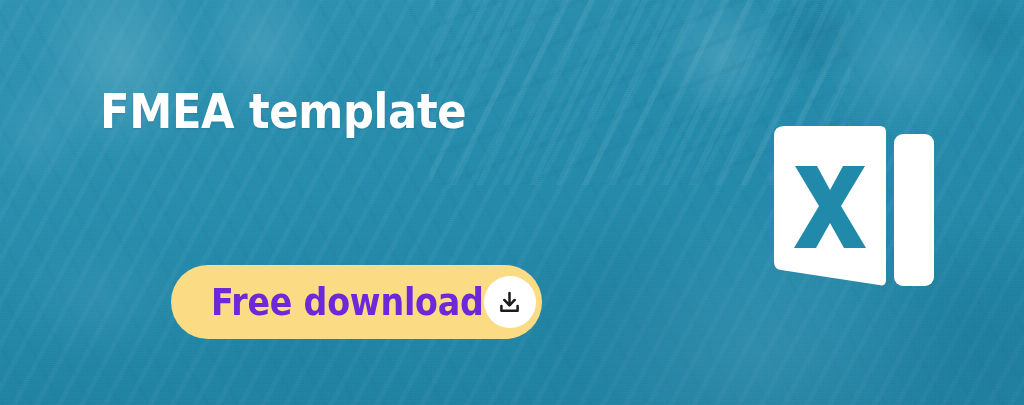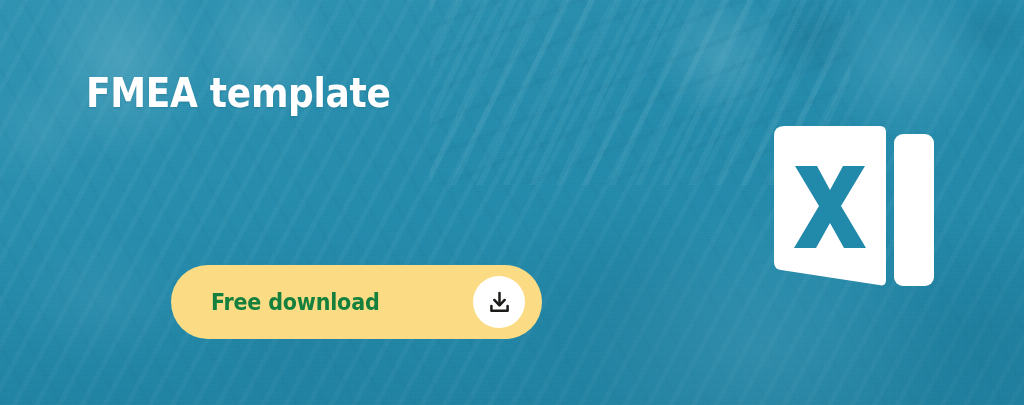--- a/index.html
+++ b/index.html
@@ -92,24 +92,24 @@
     left: 86px;
     top: 0;
     width: 680px;
     height: 100%;
   }
 
   .headline {
     position: absolute;
     top: 72px;
     left: 0;
-    margin: 0;
+    margin: 14px;
     color: #ffffff;
     font-family: "DejaVu Sans Condensed", "Liberation Sans Narrow", "Liberation Sans", sans-serif;
-    font-size: 40px;
+    font-size: 48px;
     font-weight: 700;
     letter-spacing: -0.3px;
     line-height: 1.05;
     white-space: nowrap;
     text-shadow: 0 1px 2px rgba(0,50,70,0.18);
   }
 
   .subhead {
     position: absolute;
     top: 150px;
@@ -137,22 +137,22 @@
     border-radius: 37px;
     background: #fbdc85;
     display: flex;
     align-items: center;
     justify-content: space-between;
     padding: 0 17px 0 40px;
     cursor: pointer;
     font-family: "DejaVu Sans Condensed", "Liberation Sans Narrow", "Liberation Sans", sans-serif;
   }
   .cta-label {
-    color: #15803d;
-    font-size: 23px;
+    color: #6d28d9;
+    font-size: 37px;
     font-weight: 700;
     letter-spacing: -0.2px;
     white-space: nowrap;
   }
   .cta-icon-circle {
     width: 52px;
     height: 52px;
     border-radius: 50%;
     background: #ffffff;
     display: flex;

